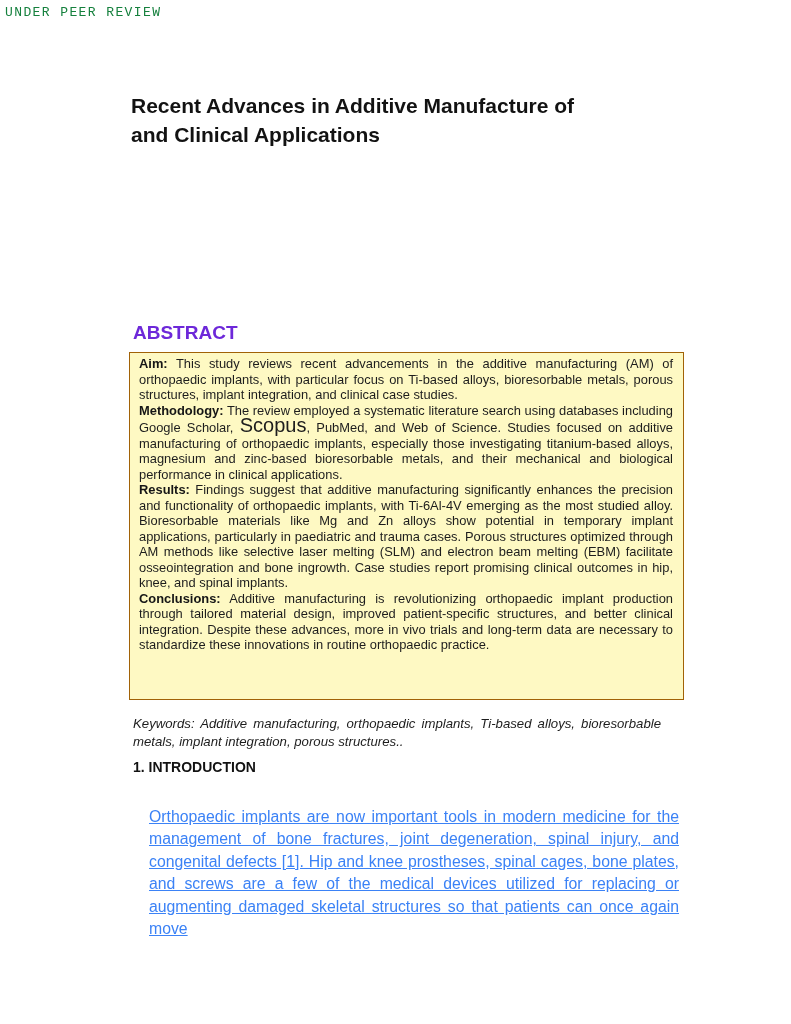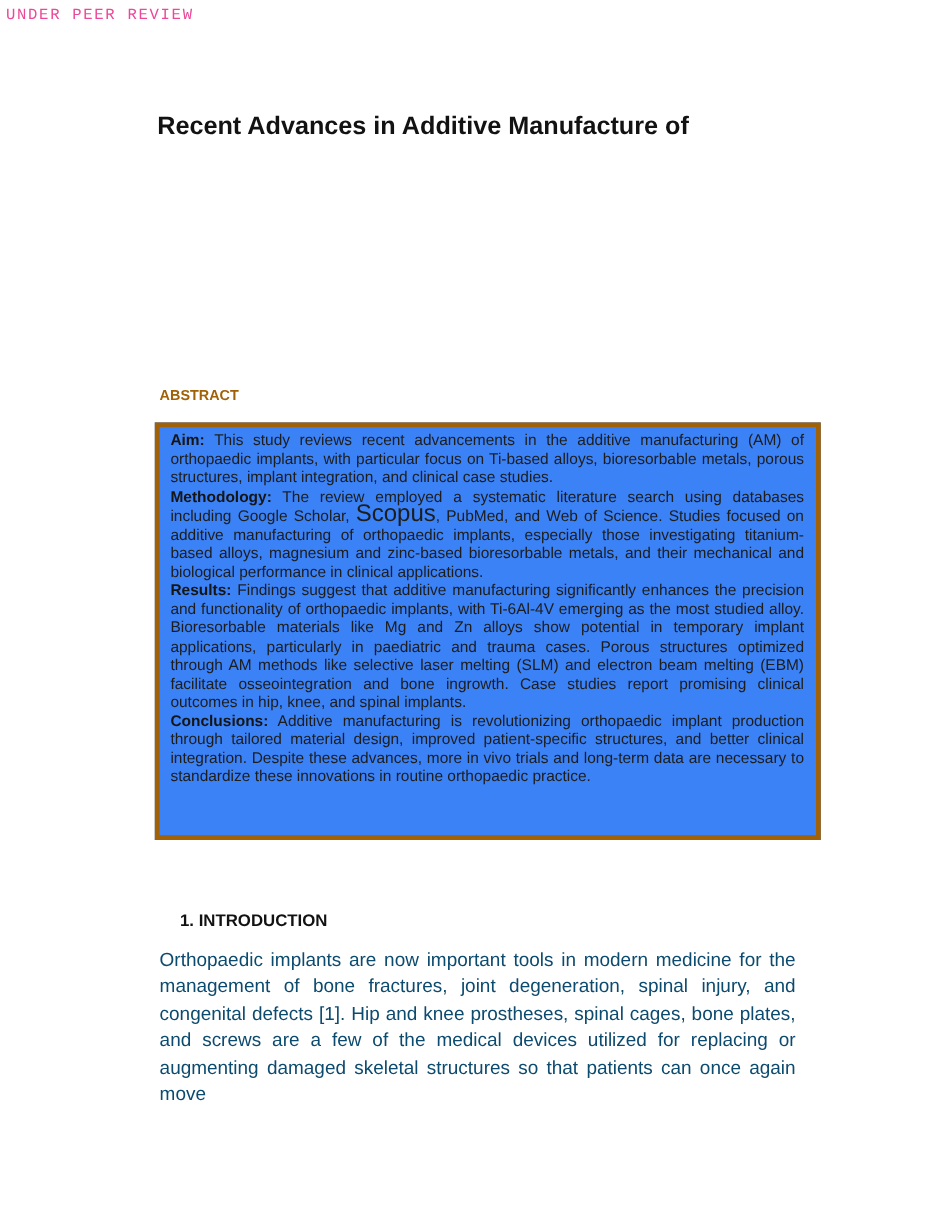--- a/index.html
+++ b/index.html
@@ -12,50 +12,50 @@
     font-family: "Liberation Sans", sans-serif;
     color: #1d1d1d;
   }
   .watermark {
     position: absolute;
     left: 5px;
     top: 5px;
     font-family: "Liberation Mono", "DejaVu Sans Mono", monospace;
     font-size: 13px;
     letter-spacing: 1.4px;
-    color: #ec4899;
+    color: #15803d;
     white-space: nowrap;
   }
   .paper-title {
     position: absolute;
     left: 131px;
     top: 91px;
     width: 529px;
     font-weight: 700;
     font-size: 21px;
     line-height: 29px;
     color: #121212;
   }
   .abstract-heading {
     position: absolute;
     left: 133px;
     top: 322px;
     font-weight: 700;
-    font-size: 12px;
-    color: #a16207;
+    font-size: 19px;
+    color: #6d28d9;
   }
   .abstract-box {
     position: absolute;
     left: 129px;
     top: 352px;
     width: 555px;
     min-height: 348px;
     box-sizing: border-box;
-    background: #3b82f6;
-    border: 4px solid #a16207;
+    background: #fef9c3;
+    border: 1px solid #a16207;
     padding: 3px 10px 8px 9px;
   }
   .abstract-box p {
     margin: 0;
     font-size: 12.9px;
     line-height: 15.5px;
     text-align: justify;
     color: #1d1d1d;
   }
   .abstract-box b { color: #151515; }
@@ -67,56 +67,59 @@
     width: 528px;
     font-style: italic;
     font-size: 13.2px;
     line-height: 18px;
     text-align: justify;
     margin: 0;
     color: #1d1d1d;
   }
   .section-heading {
     position: absolute;
-    left: 150px;
+    left: 133px;
     top: 759px;
     font-weight: 700;
     font-size: 14px;
     color: #121212;
   }
   .intro-para {
     position: absolute;
     left: 133px;
     top: 790px;
     width: 530px;
     font-size: 15.8px;
     line-height: 22.4px;
     text-align: justify;
-    margin: 0;
-    color: #0c4a6e;
+    margin: 16px;
+    color: #3b82f6;
+    text-decoration: underline;
   }
 </style>
 </head>
 <body>
 
 <div class="page">
 
   <div class="watermark">UNDER PEER REVIEW</div>
 
   <div class="paper-title">
     <div>Recent Advances in Additive Manufacture of</div>
+    <div>and Clinical Applications</div>
   </div>
 
   <div class="abstract-heading">ABSTRACT</div>
 
   <div class="abstract-box">
     <p><b>Aim:</b><span> This study reviews recent advancements in the additive manufacturing (AM) of orthopaedic implants, with particular focus on Ti-based alloys, bioresorbable metals, porous structures, implant integration, and clinical case studies.</span></p>
     <p><b>Methodology:</b><span> The review employed a systematic literature search using databases including Google Scholar, </span><span class="scopus-word">Scopus</span><span>, PubMed, and Web of Science. Studies focused on additive manufacturing of orthopaedic implants, especially those investigating titanium-based alloys, magnesium and zinc-based bioresorbable metals, and their mechanical and biological performance in clinical applications.</span></p>
     <p><b>Results:</b><span> Findings suggest that additive manufacturing significantly enhances the precision and functionality of orthopaedic implants, with Ti-6Al-4V emerging as the most studied alloy. Bioresorbable materials like Mg and Zn alloys show potential in temporary implant applications, particularly in paediatric and trauma cases. Porous structures optimized through AM methods like selective laser melting (SLM) and electron beam melting (EBM) facilitate osseointegration and bone ingrowth. Case studies report promising clinical outcomes in hip, knee, and spinal implants.</span></p>
     <p><b>Conclusions:</b><span> Additive manufacturing is revolutionizing orthopaedic implant production through tailored material design, improved patient-specific structures, and better clinical integration. Despite these advances, more in vivo trials and long-term data are necessary to standardize these innovations in routine orthopaedic practice.</span></p>
   </div>
 
+  <p class="keywords"><span>Keywords:</span><span> Additive manufacturing, orthopaedic implants, Ti-based alloys, bioresorbable metals, implant integration, porous structures..</span></p>
 
   <div class="section-heading">1. INTRODUCTION</div>
 
   <p class="intro-para">Orthopaedic implants are now important tools in modern medicine for the management of bone fractures, joint degeneration, spinal injury, and congenital defects [1]. Hip and knee prostheses, spinal cages, bone plates, and screws are a few of the medical devices utilized for replacing or augmenting damaged skeletal structures so that patients can once again move</p>
 
 </div>
 
 </body></html>

